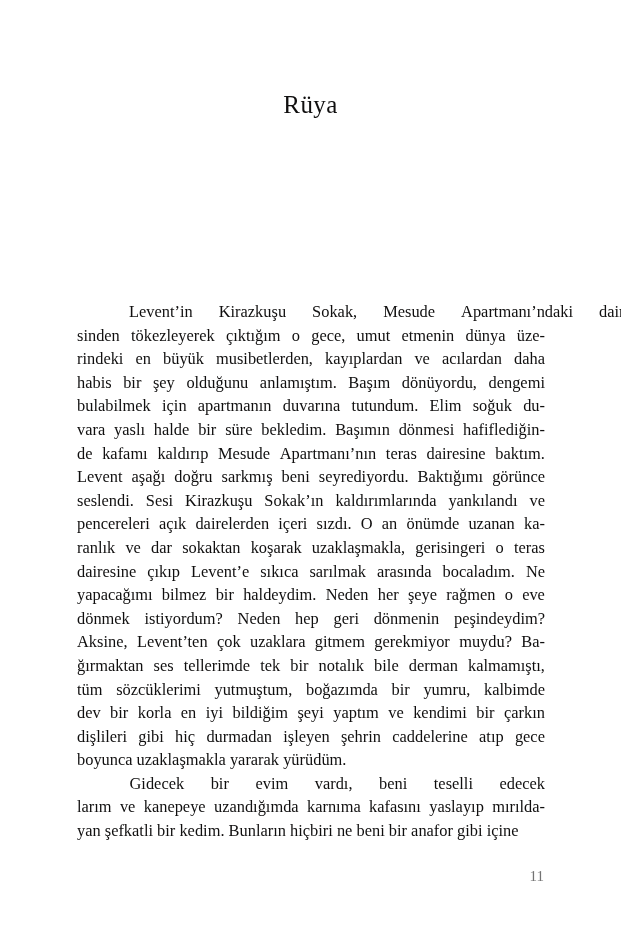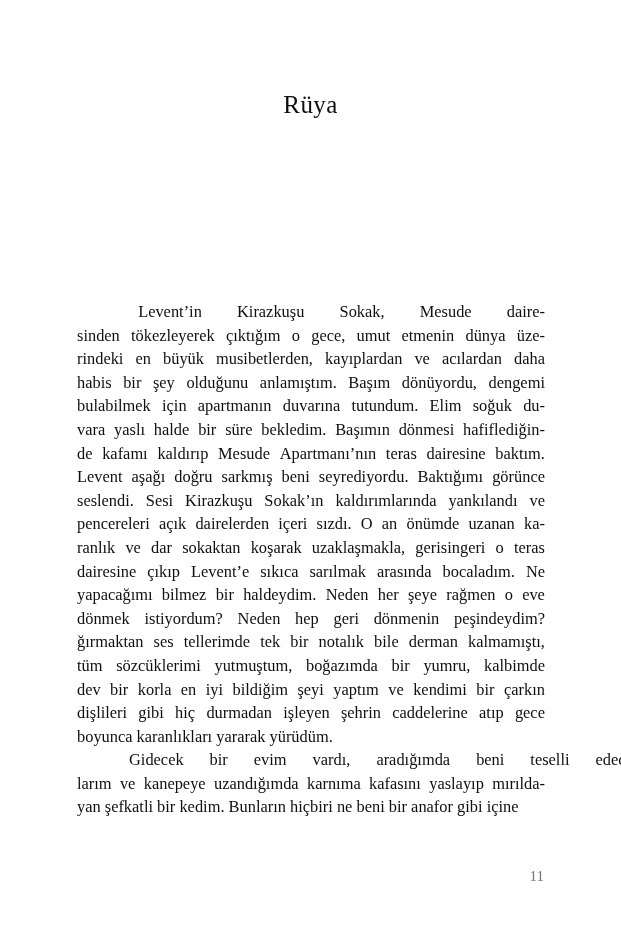--- a/index.html
+++ b/index.html
@@ -107,42 +107,43 @@
 </style>
 </head>
 <body>
 
 <div class="page">
 
   <div class="chapter-title">Rüya</div>
 
   <div class="body-block" id="body-block">
       <div class="para">
-        <div class="line just indent"><span class="w">Levent’in</span><span class="w">Kirazkuşu</span><span class="w">Sokak,</span><span class="w">Mesude</span><span class="w">daire-</span></div>
+        <div class="line just indent"><span class="w">Levent’in</span><span class="w">Kirazkuşu</span><span class="w">Sokak,</span><span class="w">Mesude</span><span class="w">Apartmanı’ndaki</span><span class="w">daire-</span></div>
         <div class="line just"><span class="w">sinden</span><span class="w">tökezleyerek</span><span class="w">çıktığım</span><span class="w">o</span><span class="w">gece,</span><span class="w">umut</span><span class="w">etmenin</span><span class="w">dünya</span><span class="w">üze-</span></div>
         <div class="line just"><span class="w">rindeki</span><span class="w">en</span><span class="w">büyük</span><span class="w">musibetlerden,</span><span class="w">kayıplardan</span><span class="w">ve</span><span class="w">acılardan</span><span class="w">daha</span></div>
         <div class="line just"><span class="w">habis</span><span class="w">bir</span><span class="w">şey</span><span class="w">olduğunu</span><span class="w">anlamıştım.</span><span class="w">Başım</span><span class="w">dönüyordu,</span><span class="w">dengemi</span></div>
         <div class="line just"><span class="w">bulabilmek</span><span class="w">için</span><span class="w">apartmanın</span><span class="w">duvarına</span><span class="w">tutundum.</span><span class="w">Elim</span><span class="w">soğuk</span><span class="w">du-</span></div>
         <div class="line just"><span class="w">vara</span><span class="w">yaslı</span><span class="w">halde</span><span class="w">bir</span><span class="w">süre</span><span class="w">bekledim.</span><span class="w">Başımın</span><span class="w">dönmesi</span><span class="w">hafiflediğin-</span></div>
         <div class="line just"><span class="w">de</span><span class="w">kafamı</span><span class="w">kaldırıp</span><span class="w">Mesude</span><span class="w">Apartmanı’nın</span><span class="w">teras</span><span class="w">dairesine</span><span class="w">baktım.</span></div>
         <div class="line just"><span class="w">Levent</span><span class="w">aşağı</span><span class="w">doğru</span><span class="w">sarkmış</span><span class="w">beni</span><span class="w">seyrediyordu.</span><span class="w">Baktığımı</span><span class="w">görünce</span></div>
         <div class="line just"><span class="w">seslendi.</span><span class="w">Sesi</span><span class="w">Kirazkuşu</span><span class="w">Sokak’ın</span><span class="w">kaldırımlarında</span><span class="w">yankılandı</span><span class="w">ve</span></div>
         <div class="line just"><span class="w">pencereleri</span><span class="w">açık</span><span class="w">dairelerden</span><span class="w">içeri</span><span class="w">sızdı.</span><span class="w">O</span><span class="w">an</span><span class="w">önümde</span><span class="w">uzanan</span><span class="w">ka-</span></div>
         <div class="line just"><span class="w">ranlık</span><span class="w">ve</span><span class="w">dar</span><span class="w">sokaktan</span><span class="w">koşarak</span><span class="w">uzaklaşmakla,</span><span class="w">gerisingeri</span><span class="w">o</span><span class="w">teras</span></div>
         <div class="line just"><span class="w">dairesine</span><span class="w">çıkıp</span><span class="w">Levent’e</span><span class="w">sıkıca</span><span class="w">sarılmak</span><span class="w">arasında</span><span class="w">bocaladım.</span><span class="w">Ne</span></div>
         <div class="line just"><span class="w">yapacağımı</span><span class="w">bilmez</span><span class="w">bir</span><span class="w">haldeydim.</span><span class="w">Neden</span><span class="w">her</span><span class="w">şeye</span><span class="w">rağmen</span><span class="w">o</span><span class="w">eve</span></div>
         <div class="line just"><span class="w">dönmek</span><span class="w">istiyordum?</span><span class="w">Neden</span><span class="w">hep</span><span class="w">geri</span><span class="w">dönmenin</span><span class="w">peşindeydim?</span></div>
+        <div class="line just"><span class="w">Aksine,</span><span class="w">Levent’ten</span><span class="w">çok</span><span class="w">uzaklara</span><span class="w">gitmem</span><span class="w">gerekmiyor</span><span class="w">muydu?</span><span class="w">Ba-</span></div>
         <div class="line just"><span class="w">ğırmaktan</span><span class="w">ses</span><span class="w">tellerimde</span><span class="w">tek</span><span class="w">bir</span><span class="w">notalık</span><span class="w">bile</span><span class="w">derman</span><span class="w">kalmamıştı,</span></div>
         <div class="line just"><span class="w">tüm</span><span class="w">sözcüklerimi</span><span class="w">yutmuştum,</span><span class="w">boğazımda</span><span class="w">bir</span><span class="w">yumru,</span><span class="w">kalbimde</span></div>
         <div class="line just"><span class="w">dev</span><span class="w">bir</span><span class="w">korla</span><span class="w">en</span><span class="w">iyi</span><span class="w">bildiğim</span><span class="w">şeyi</span><span class="w">yaptım</span><span class="w">ve</span><span class="w">kendimi</span><span class="w">bir</span><span class="w">çarkın</span></div>
         <div class="line just"><span class="w">dişlileri</span><span class="w">gibi</span><span class="w">hiç</span><span class="w">durmadan</span><span class="w">işleyen</span><span class="w">şehrin</span><span class="w">caddelerine</span><span class="w">atıp</span><span class="w">gece</span></div>
-        <div class="line last">boyunca karanlıkları yararak yürüdüm.</div>
+        <div class="line last">boyunca uzaklaşmakla yararak yürüdüm.</div>
       </div>
       <div class="para">
-        <div class="line just indent"><span class="w">Gidecek</span><span class="w">bir</span><span class="w">evim</span><span class="w">vardı,</span><span class="w">aradığımda</span><span class="w">beni</span><span class="w">teselli</span><span class="w">edecek</span></div>
+        <div class="line just indent"><span class="w">Gidecek</span><span class="w">bir</span><span class="w">evim</span><span class="w">vardı,</span><span class="w">beni</span><span class="w">teselli</span><span class="w">edecek</span></div>
         <div class="line just"><span class="w">larım</span><span class="w">ve</span><span class="w">kanepeye</span><span class="w">uzandığımda</span><span class="w">karnıma</span><span class="w">kafasını</span><span class="w">yaslayıp</span><span class="w">mırılda-</span></div>
         <div class="line last">yan şefkatli bir kedim. Bunların hiçbiri ne beni bir anafor gibi içine</div>
       </div>
     </div>
 
   <div class="folio">11</div>
 
 </div>
 
 </body></html>

